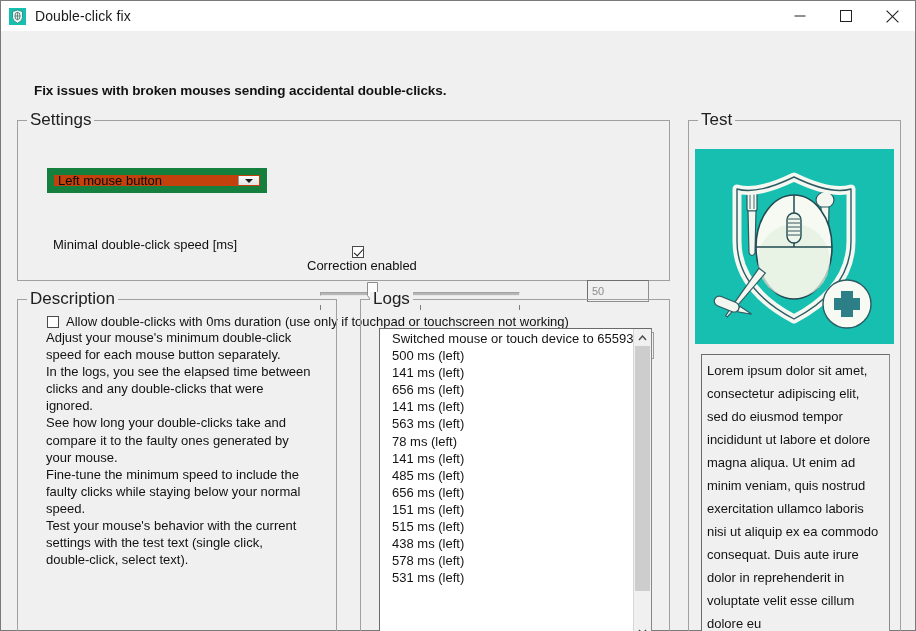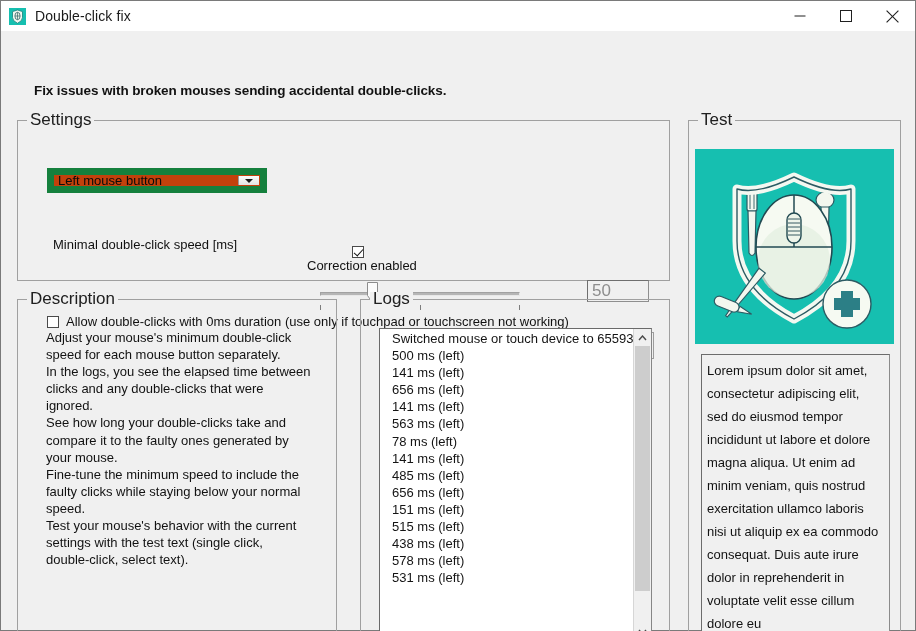--- a/index.html
+++ b/index.html
@@ -211,21 +211,21 @@
     left: 569px; top: 159px;
     width: 62px; height: 22px;
     box-sizing: border-box;
     background: #f0f0f0;
     border: 1px solid #8f8f8f;
     border-top-color: #6f6f6f;
     border-left-color: #6f6f6f;
     display: flex;
     align-items: center;
     padding-left: 4px;
-    font-size: 17px;
+    font-size: 11px;
     color: #8d8d8d;
   }
   
   .btn-save {
     position: absolute;
     left: 552px; top: 211px;
     width: 84px; height: 27px;
     box-sizing: border-box;
     background: #f0f0f0;
     border: 1px solid #9c9c9c;

